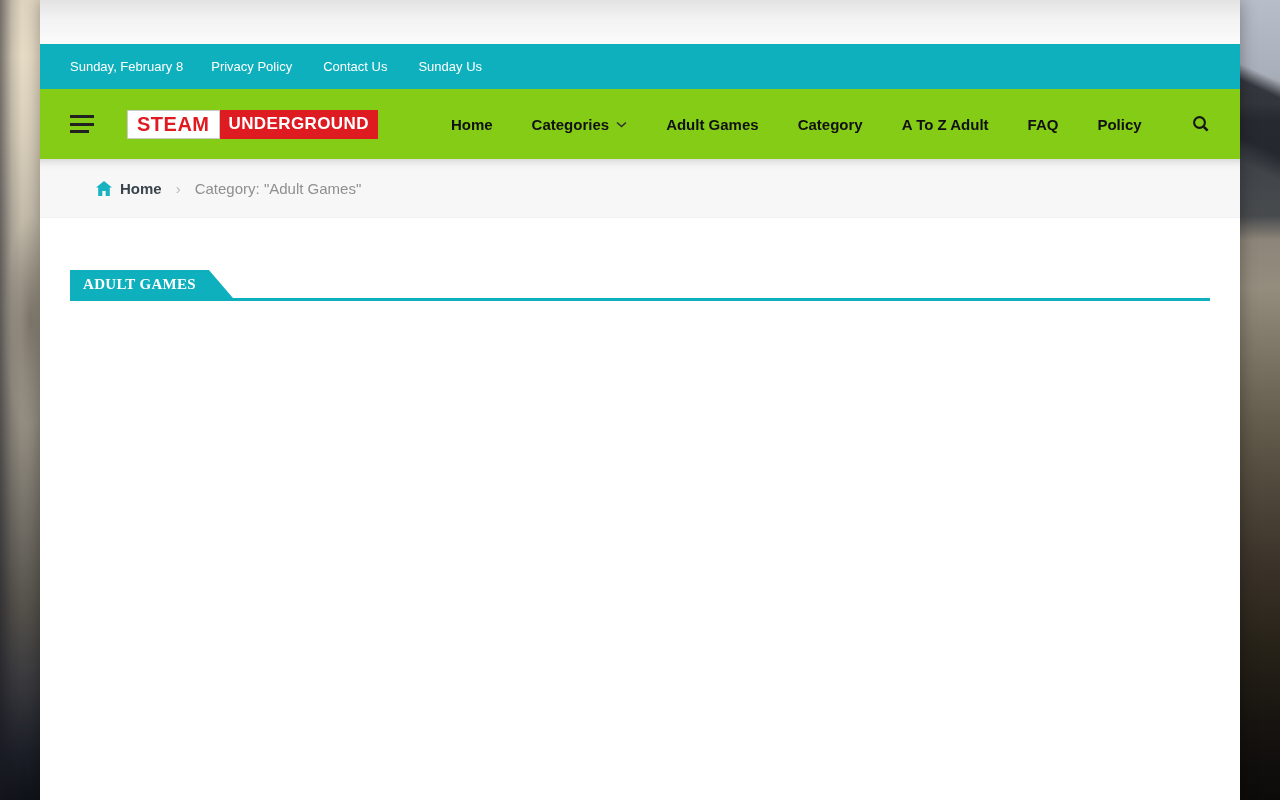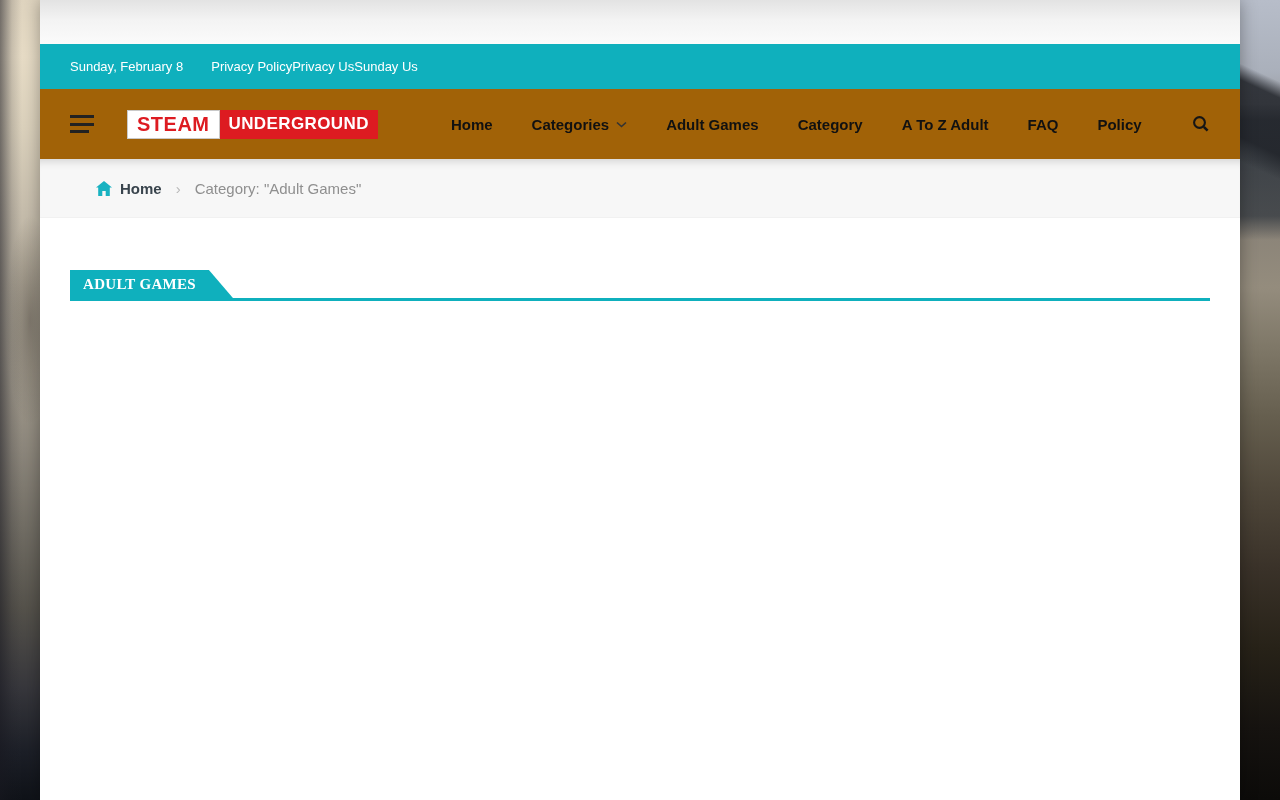--- a/index.html
+++ b/index.html
@@ -36,24 +36,24 @@
     background:#fff;box-shadow:0 0 16px rgba(0,0,0,.35);
     display:flex;flex-direction:column;
   }
   .top-spacer{height:44px;background:linear-gradient(180deg,#e3e3e3 0%,#f3f3f3 45%,#fbfbfb 100%);}
   
   .topbar{
     height:45px;background:#0fb0bd;display:flex;align-items:center;
     padding:0 30px;color:#fff;font-size:13px;
   }
   .topbar .date{margin-right:28px;}
-  .topbar-links{display:flex;text-align:center;}
+  .topbar-links{display:flex;gap:31px;text-align:center;}
   .topbar-links a{color:#fff;text-decoration:none;cursor:pointer;}
   
-  .navbar{height:70px;background:#a16207;display:flex;align-items:center;padding:0 30px;}
+  .navbar{height:70px;background:#84cc16;display:flex;align-items:center;padding:0 30px;}
   .hamburger{
     background:none;border:none;padding:0;width:24px;height:18px;cursor:pointer;
     display:flex;flex-direction:column;justify-content:space-between;
   }
   .hamburger .hl{display:block;height:3px;background:#222;width:100%;}
   .hamburger .hl:last-child{width:78%;}
   .logo{display:flex;align-items:stretch;margin-left:33px;text-decoration:none;cursor:pointer;}
   .logo-steam{
     background:#fff;border:1px solid #c9c9c9;color:#dd1b21;
     font-weight:bold;font-size:20px;line-height:27px;padding:0 9px;letter-spacing:.5px;
@@ -100,21 +100,21 @@
 <div class="bg-strip bg-right"></div>
 
 <div class="page">
 
   <div class="top-spacer"></div>
 
   <div class="topbar">
     <span class="date">Sunday, February 8</span>
     <nav class="topbar-links">
       <a>Privacy Policy</a>
-      <a>Privacy Us</a>
+      <a>Contact Us</a>
       <a>Sunday Us</a>
     </nav>
   </div>
 
   <header class="navbar">
     <button class="hamburger" aria-label="menu">
       <span class="hl"></span>
       <span class="hl"></span>
       <span class="hl"></span>
     </button>

